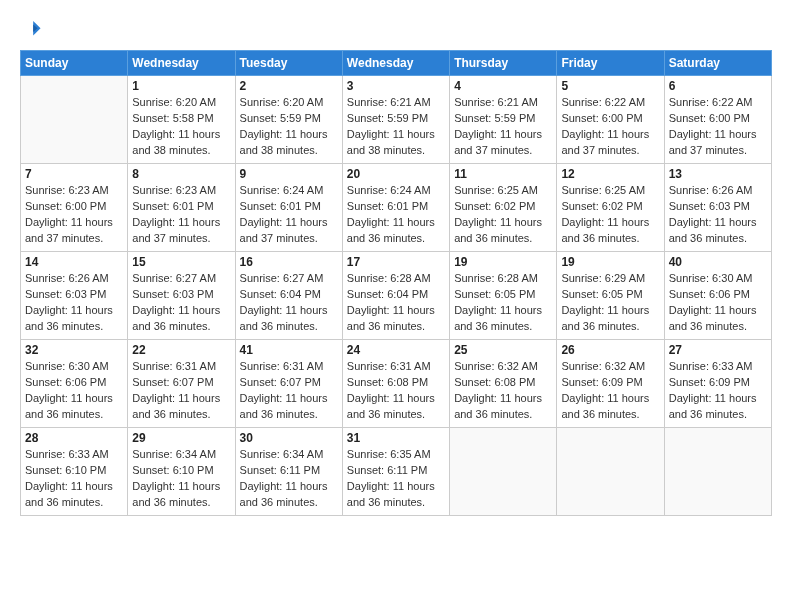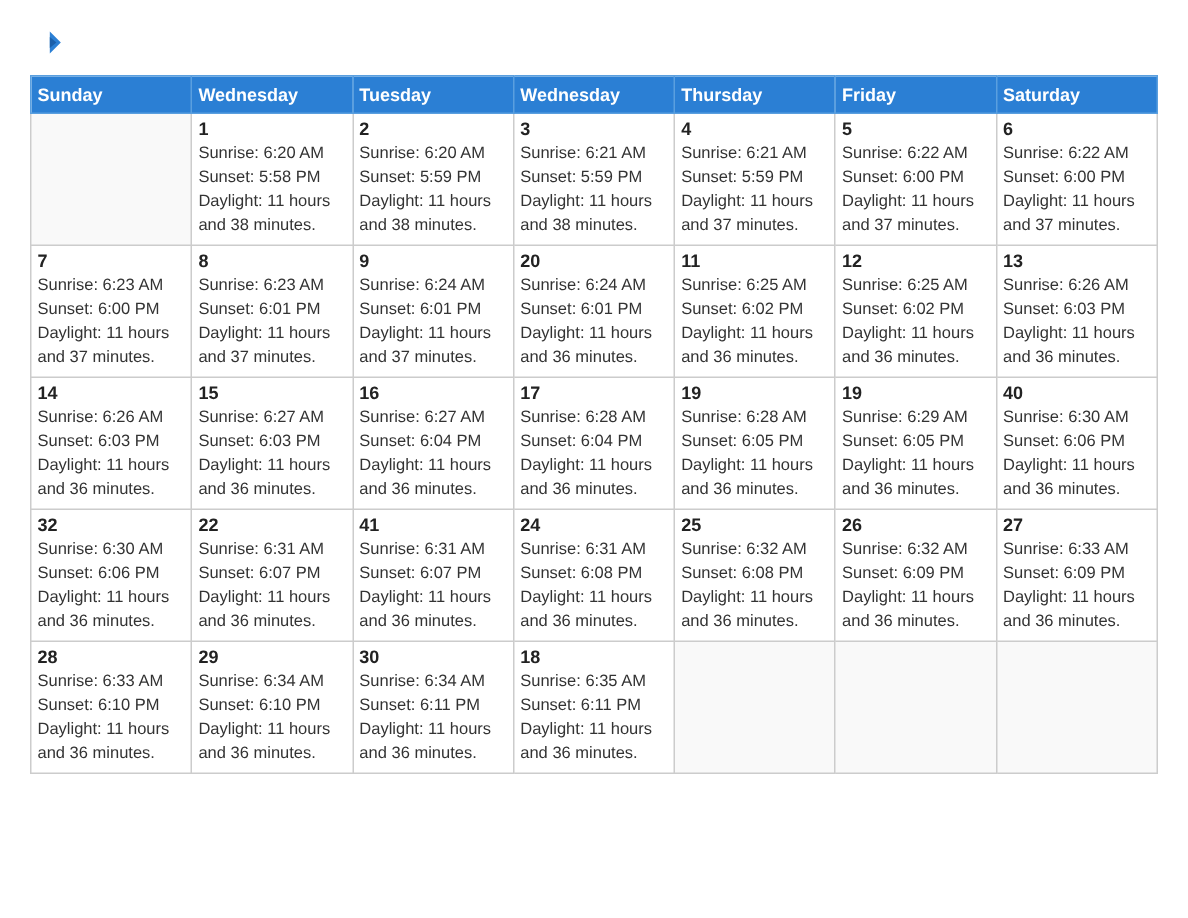--- a/index.html
+++ b/index.html
@@ -251,21 +251,21 @@
           </td>
           <td>
             <span class="day-num">29</span>
             <div class="day-info">Sunrise: 6:34 AM<br>Sunset: 6:10 PM<br>Daylight: 11 hours<br>and 36 minutes.</div>
           </td>
           <td>
             <span class="day-num">30</span>
             <div class="day-info">Sunrise: 6:34 AM<br>Sunset: 6:11 PM<br>Daylight: 11 hours<br>and 36 minutes.</div>
           </td>
           <td>
-            <span class="day-num">18</span>
+            <span class="day-num">31</span>
             <div class="day-info">Sunrise: 6:35 AM<br>Sunset: 6:11 PM<br>Daylight: 11 hours<br>and 36 minutes.</div>
           </td>
           <td class="empty"></td>
           <td class="empty"></td>
           <td class="empty"></td>
         </tr>
       </tbody>
   </table>
 </div>
 

